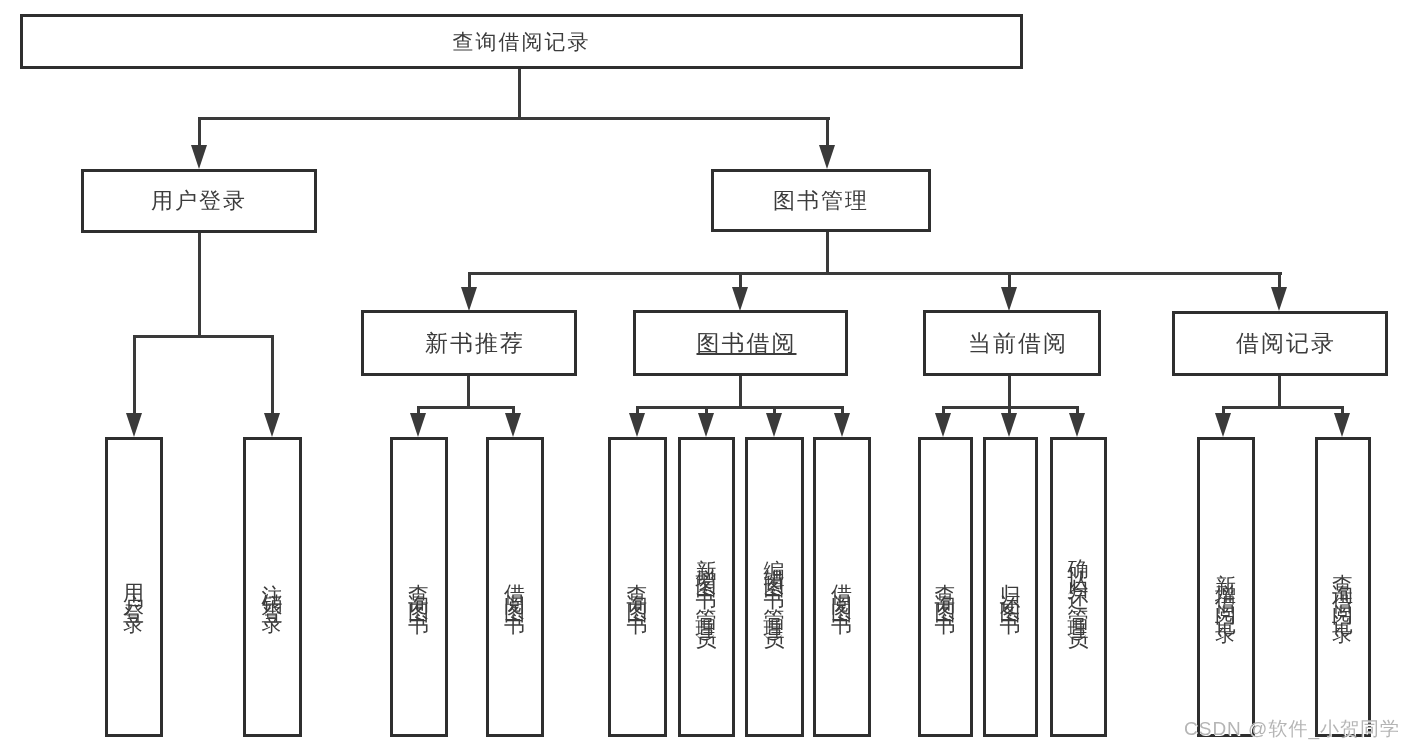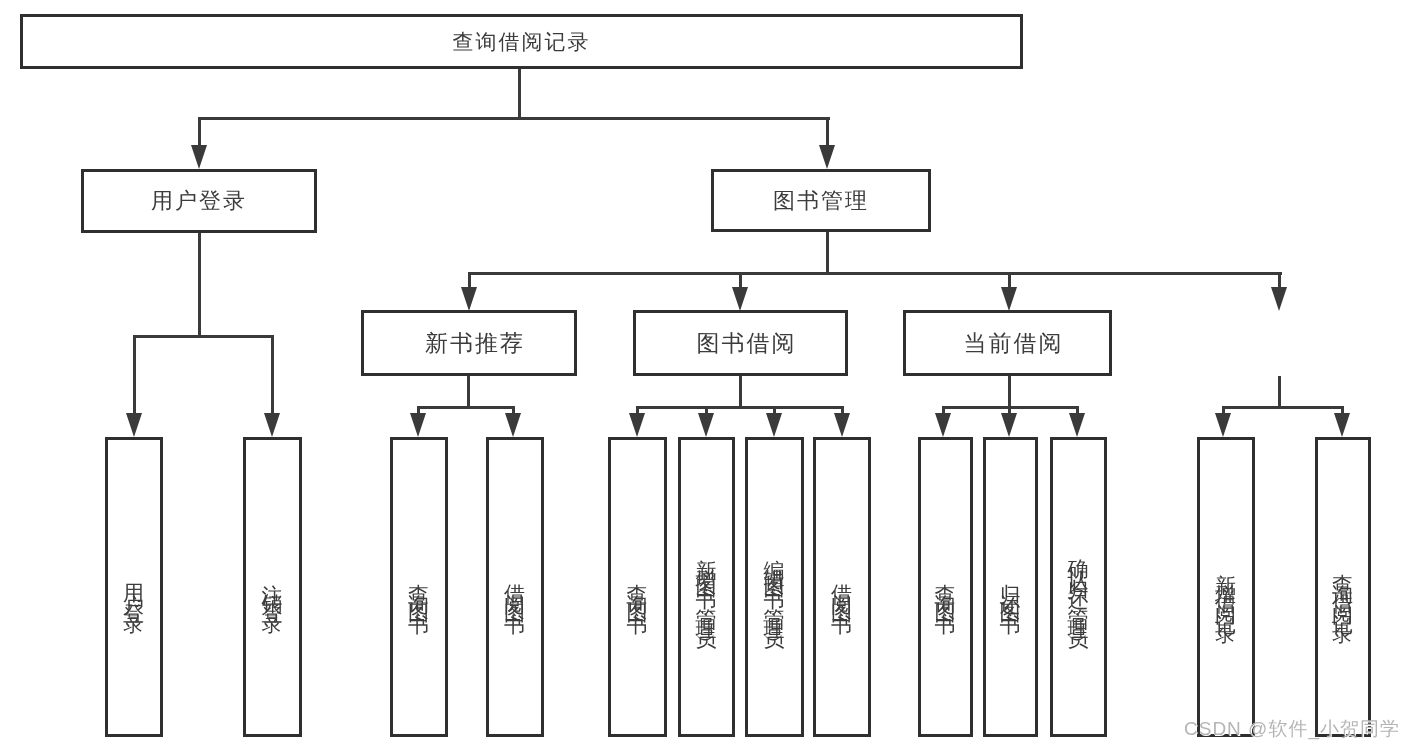--- a/index.html
+++ b/index.html
@@ -93,25 +93,28 @@
   <div class="vl" style="left:739px;top:272px;height:18px;"></div>
   <div class="arrow" style="left:732px;top:287px;"></div>
   <div class="vl" style="left:1008px;top:272px;height:18px;"></div>
   <div class="arrow" style="left:1001px;top:287px;"></div>
   <div class="vl" style="left:1278px;top:272px;height:18px;"></div>
   <div class="arrow" style="left:1271px;top:287px;"></div>
 
   <div class="node lv3" style="left:361px;top:310px;width:216px;height:66px;">
     <span class="lbl">新书推荐</span>
   </div>
-  <div class="node lv3" style="left:633px;top:310px;width:215px;height:66px;">
+  <div class="node lv3" style="left:633px;top:310px;width:215px;height:66px;text-decoration:underline;">
     <span class="lbl">图书借阅</span>
   </div>
-  <div class="node lv3" style="left:903px;top:310px;width:209px;height:66px;">
+  <div class="node lv3" style="left:923px;top:310px;width:178px;height:66px;">
     <span class="lbl">当前借阅</span>
+  </div>
+  <div class="node lv3" style="left:1172px;top:311px;width:216px;height:65px;">
+    <span class="lbl">借阅记录</span>
   </div>
 
   <div class="vl" style="left:467px;top:376px;height:33px;"></div>
   <div class="hl" style="left:417px;top:406px;width:98px;"></div>
   <div class="vl" style="left:417px;top:406px;height:12px;"></div>
   <div class="arrow" style="left:410px;top:413px;"></div>
   <div class="vl" style="left:512px;top:406px;height:12px;"></div>
   <div class="arrow" style="left:505px;top:413px;"></div>
 
   <div class="vl" style="left:739px;top:376px;height:33px;"></div>

